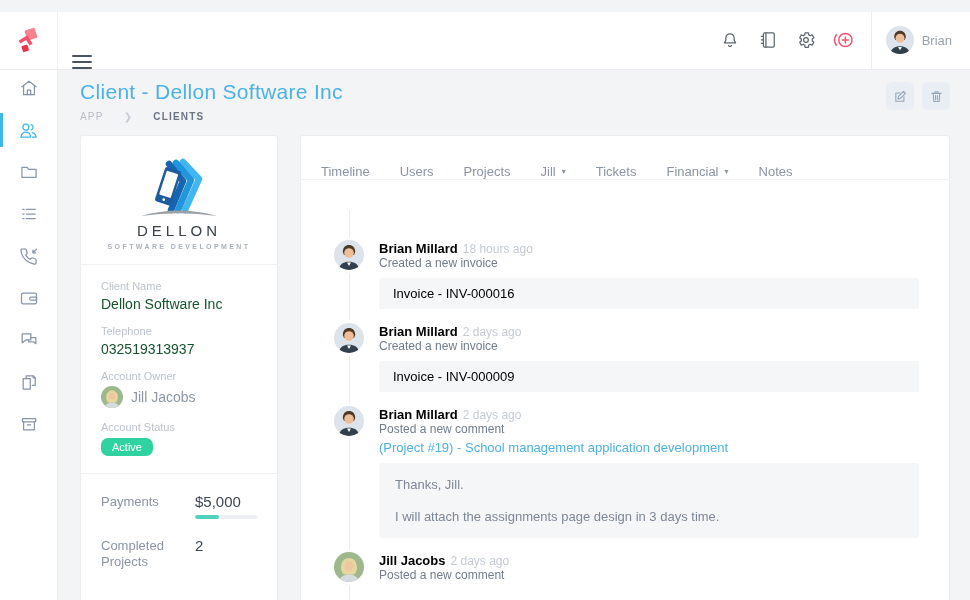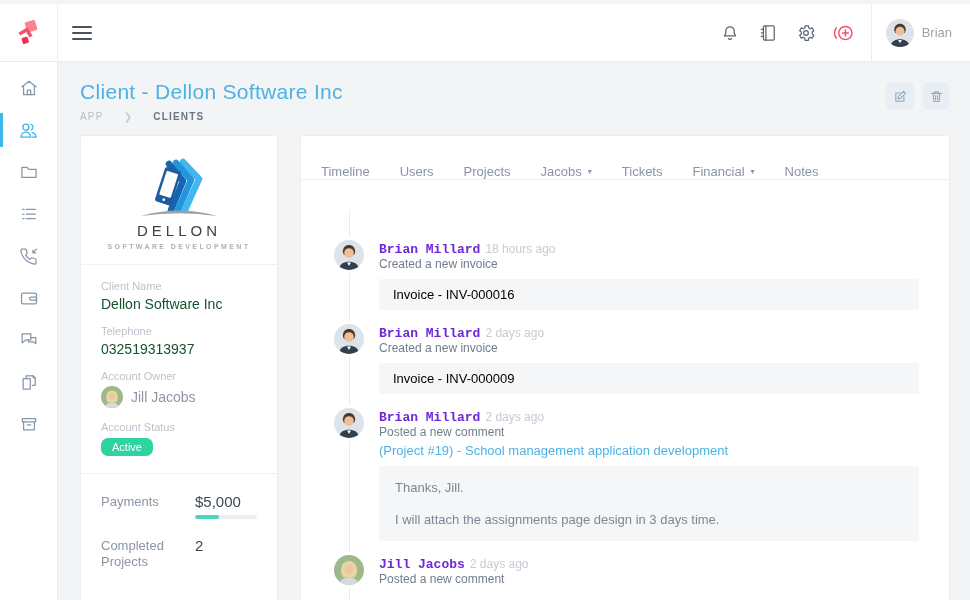--- a/index.html
+++ b/index.html
@@ -1,22 +1,22 @@
 <!DOCTYPE html>
 <html><head>
 <meta charset="utf-8">
 <style>
   * { margin:0; padding:0; box-sizing:border-box; }
   html,body { width:970px; height:600px; }
   body { font-family:"Liberation Sans", sans-serif; background:#f3f4f6; overflow:hidden; }
   .app { position:relative; width:970px; height:600px; overflow:hidden; background:#f3f4f6; }
 
   
-  .topbar { position:absolute; top:4px; left:0; right:0; height:58px; background:#fff;
-            border-bottom:1px solid #ececf0; display:flex; align-items:center; z-index:5; }
+  .topbar { position:absolute; top:12px; left:0; right:0; height:58px; background:#fff;
+            border-bottom:1px solid #ececf0; display:flex; align-items:flex-end; z-index:5; }
   .logo-box { width:58px; height:58px; display:flex; align-items:center; justify-content:center;
               border-right:1px solid #f0f0f2; cursor:pointer; }
   .hamburger { margin-left:14px; width:20px; display:flex; flex-direction:column; gap:4px; cursor:pointer; }
   .hamburger span { display:block; height:2px; background:#4a545f; border-radius:1px; }
   .topbar-spacer { flex:1; }
   .tb-icon { width:38px; height:58px; display:flex; align-items:center; justify-content:center;
              color:#5b6670; cursor:pointer; }
   .tb-icon.red { color:#f4516c; }
   .tb-divider { width:1px; height:58px; background:#ececf0; margin-left:8px; }
   .tb-user { display:flex; align-items:center; gap:8px; padding:0 18px 0 14px; height:58px; cursor:pointer; }
@@ -75,21 +75,21 @@
   .tab { padding:0 15px; font-size:13px; color:#8a94a4; cursor:pointer; display:flex; align-items:center; gap:6px; }
   .tab:first-child { padding-left:0; }
   .tab .caret { font-size:8px; color:#8a94a4; }
 
   .timeline { position:relative; margin:0 30px 0 33px; padding-top:60px; }
   .timeline::before { content:""; position:absolute; left:15px; top:30px; bottom:-40px; width:1px; background:#e9ebef; }
   .entry { position:relative; display:flex; gap:15px; margin-bottom:14px; }
   .avatar30 { width:30px; height:30px; box-shadow:0 0 0 3px #fff; z-index:1; }
   .entry-body { flex:1; min-width:0; padding-top:1px; }
   .entry-head { font-size:13px; }
-  .entry-user { color:#6d28d9; font-weight:600; cursor:pointer;font-family:Liberation Mono, monospace; }
+  .entry-user { color:#000000; font-weight:600; cursor:pointer; }
   .entry-time { color:#c5cbd4; font-size:12px; margin-left:5px;margin-top:24px; }
   .entry-action { font-size:12px; color:#717d8b; }
   .link-box { margin-top:8px; background:#f5f6f8; border-radius:2px; padding:8px 14px;
               font-size:13px; color:#000000; cursor:pointer; }
   .plain-link { margin-top:4px; font-size:13px; color:#4cb2e5; cursor:pointer; }
   .comment-box { margin-top:8px; background:#f5f6f8; border-radius:2px; padding:13px 16px;
                  font-size:13px; color:#7d8795; line-height:1.35; }
   .comment-box p { margin:0 0 14px; }
   .comment-box p:last-child { margin-bottom:0; }
 
@@ -324,21 +324,21 @@
   </div>
             <div class="tab">
     <span class="tab-label">Users</span>
 
   </div>
             <div class="tab">
     <span class="tab-label">Projects</span>
 
   </div>
             <div class="tab">
-    <span class="tab-label">Jacobs</span>
+    <span class="tab-label">Jill</span>
     <span class="caret">▾</span>
   </div>
             <div class="tab">
     <span class="tab-label">Tickets</span>
 
   </div>
             <div class="tab">
     <span class="tab-label">Financial</span>
     <span class="caret">▾</span>
   </div>

